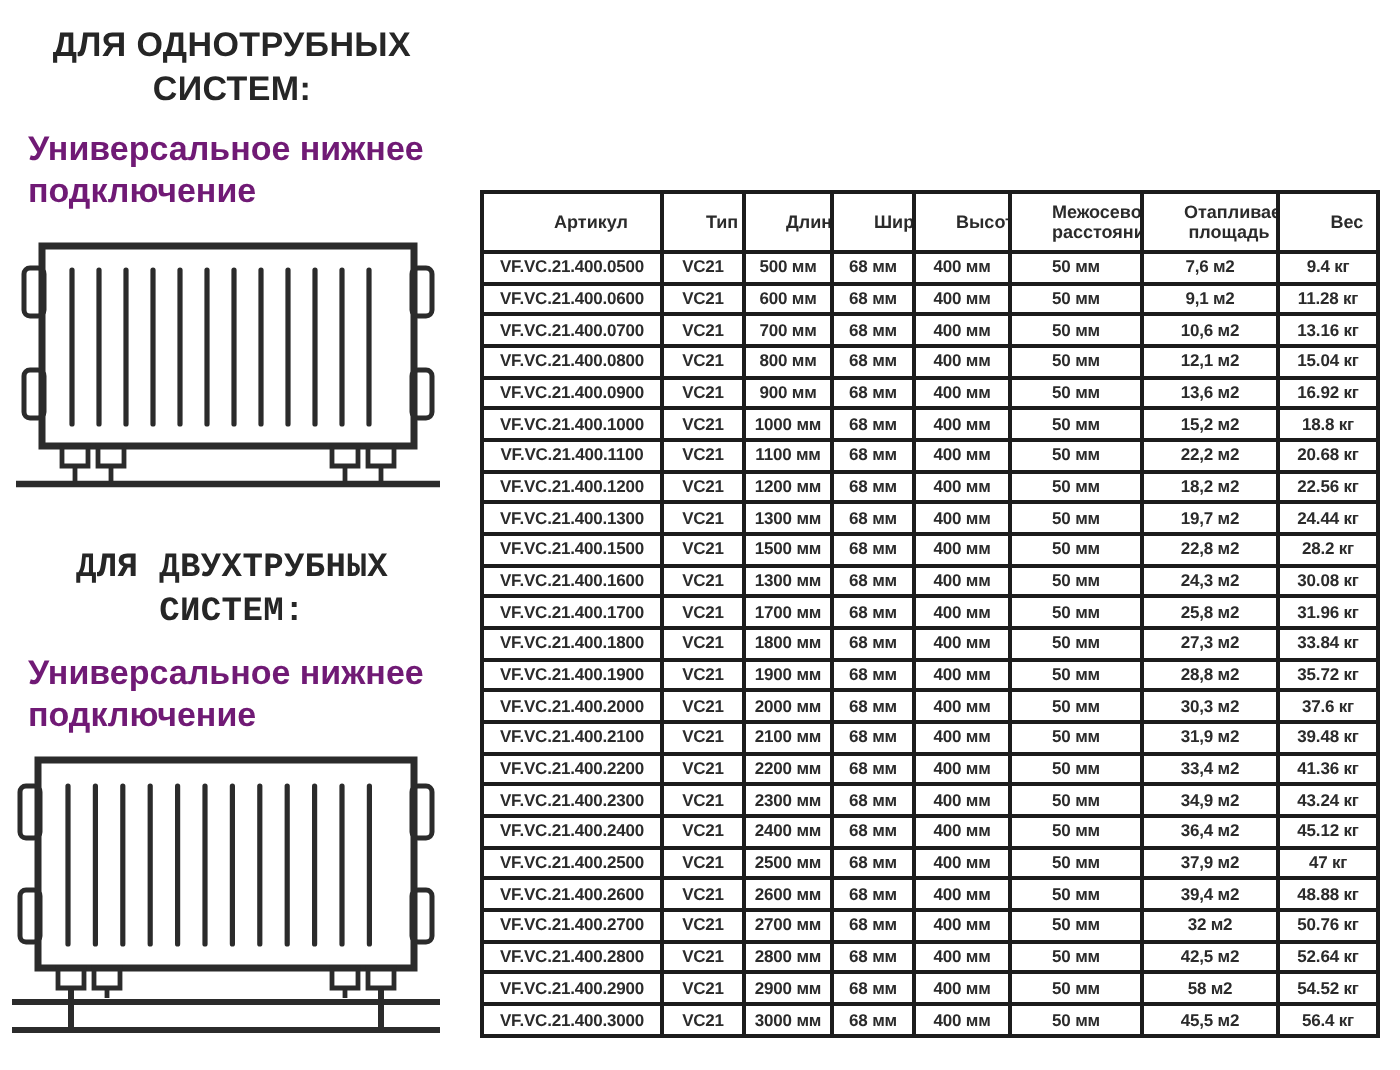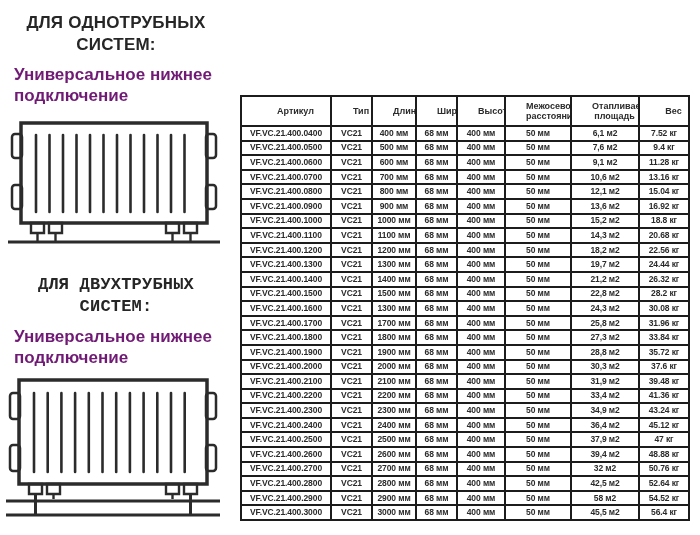--- a/index.html
+++ b/index.html
@@ -164,30 +164,20 @@
             <th>Длина</th>
             <th>Ширина</th>
             <th>Высота</th>
             <th>Межосевое расстояние</th>
             <th>Отапливаемая площадь</th>
             <th>Вес</th>
           </tr>
       </thead>
       <tbody>
           <tr>
-            <td>VF.VC.21.400.0400</td>
-            <td>VC21</td>
-            <td>400 мм</td>
-            <td>68 мм</td>
-            <td>400 мм</td>
-            <td>50 мм</td>
-            <td>6,1 м2</td>
-            <td>7.52 кг</td>
-          </tr>
-          <tr>
             <td>VF.VC.21.400.0500</td>
             <td>VC21</td>
             <td>500 мм</td>
             <td>68 мм</td>
             <td>400 мм</td>
             <td>50 мм</td>
             <td>7,6 м2</td>
             <td>9.4 кг</td>
           </tr>
           <tr>
@@ -240,21 +230,21 @@
             <td>15,2 м2</td>
             <td>18.8 кг</td>
           </tr>
           <tr>
             <td>VF.VC.21.400.1100</td>
             <td>VC21</td>
             <td>1100 мм</td>
             <td>68 мм</td>
             <td>400 мм</td>
             <td>50 мм</td>
-            <td>14,3 м2</td>
+            <td>22,2 м2</td>
             <td>20.68 кг</td>
           </tr>
           <tr>
             <td>VF.VC.21.400.1200</td>
             <td>VC21</td>
             <td>1200 мм</td>
             <td>68 мм</td>
             <td>400 мм</td>
             <td>50 мм</td>
             <td>18,2 м2</td>
@@ -262,30 +252,20 @@
           </tr>
           <tr>
             <td>VF.VC.21.400.1300</td>
             <td>VC21</td>
             <td>1300 мм</td>
             <td>68 мм</td>
             <td>400 мм</td>
             <td>50 мм</td>
             <td>19,7 м2</td>
             <td>24.44 кг</td>
-          </tr>
-          <tr>
-            <td>VF.VC.21.400.1400</td>
-            <td>VC21</td>
-            <td>1400 мм</td>
-            <td>68 мм</td>
-            <td>400 мм</td>
-            <td>50 мм</td>
-            <td>21,2 м2</td>
-            <td>26.32 кг</td>
           </tr>
           <tr>
             <td>VF.VC.21.400.1500</td>
             <td>VC21</td>
             <td>1500 мм</td>
             <td>68 мм</td>
             <td>400 мм</td>
             <td>50 мм</td>
             <td>22,8 м2</td>
             <td>28.2 кг</td>

